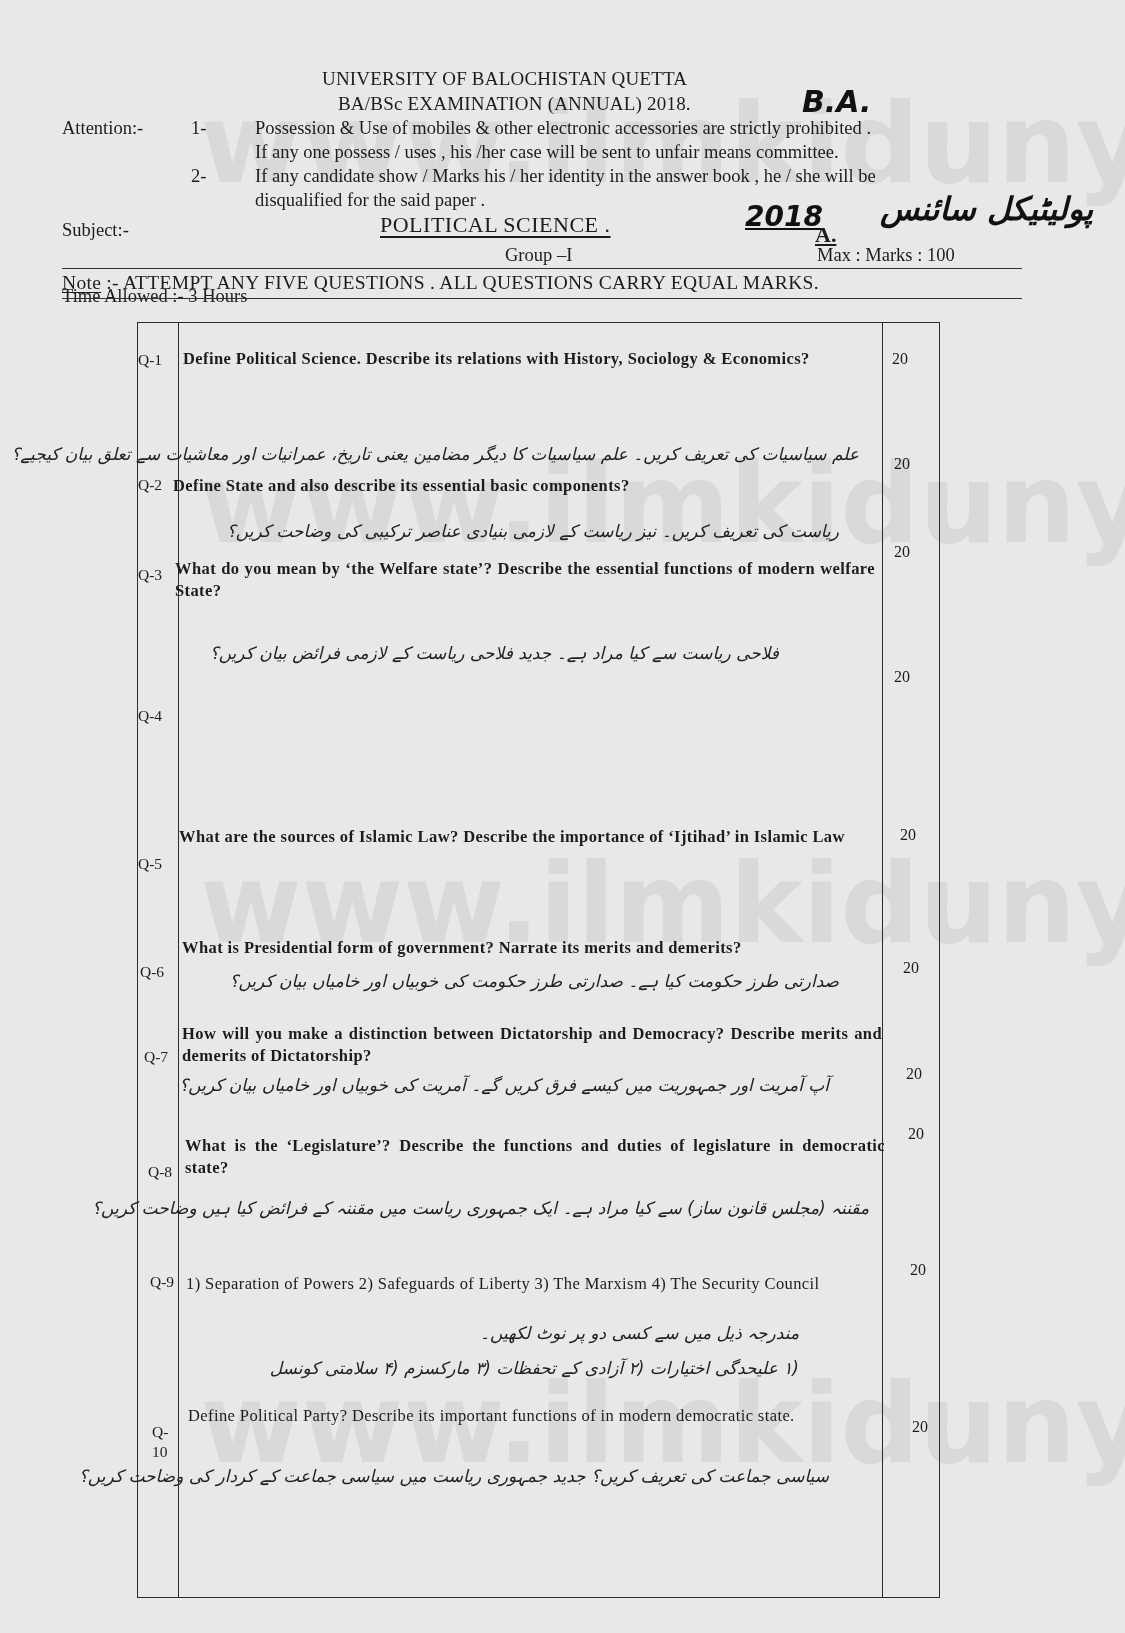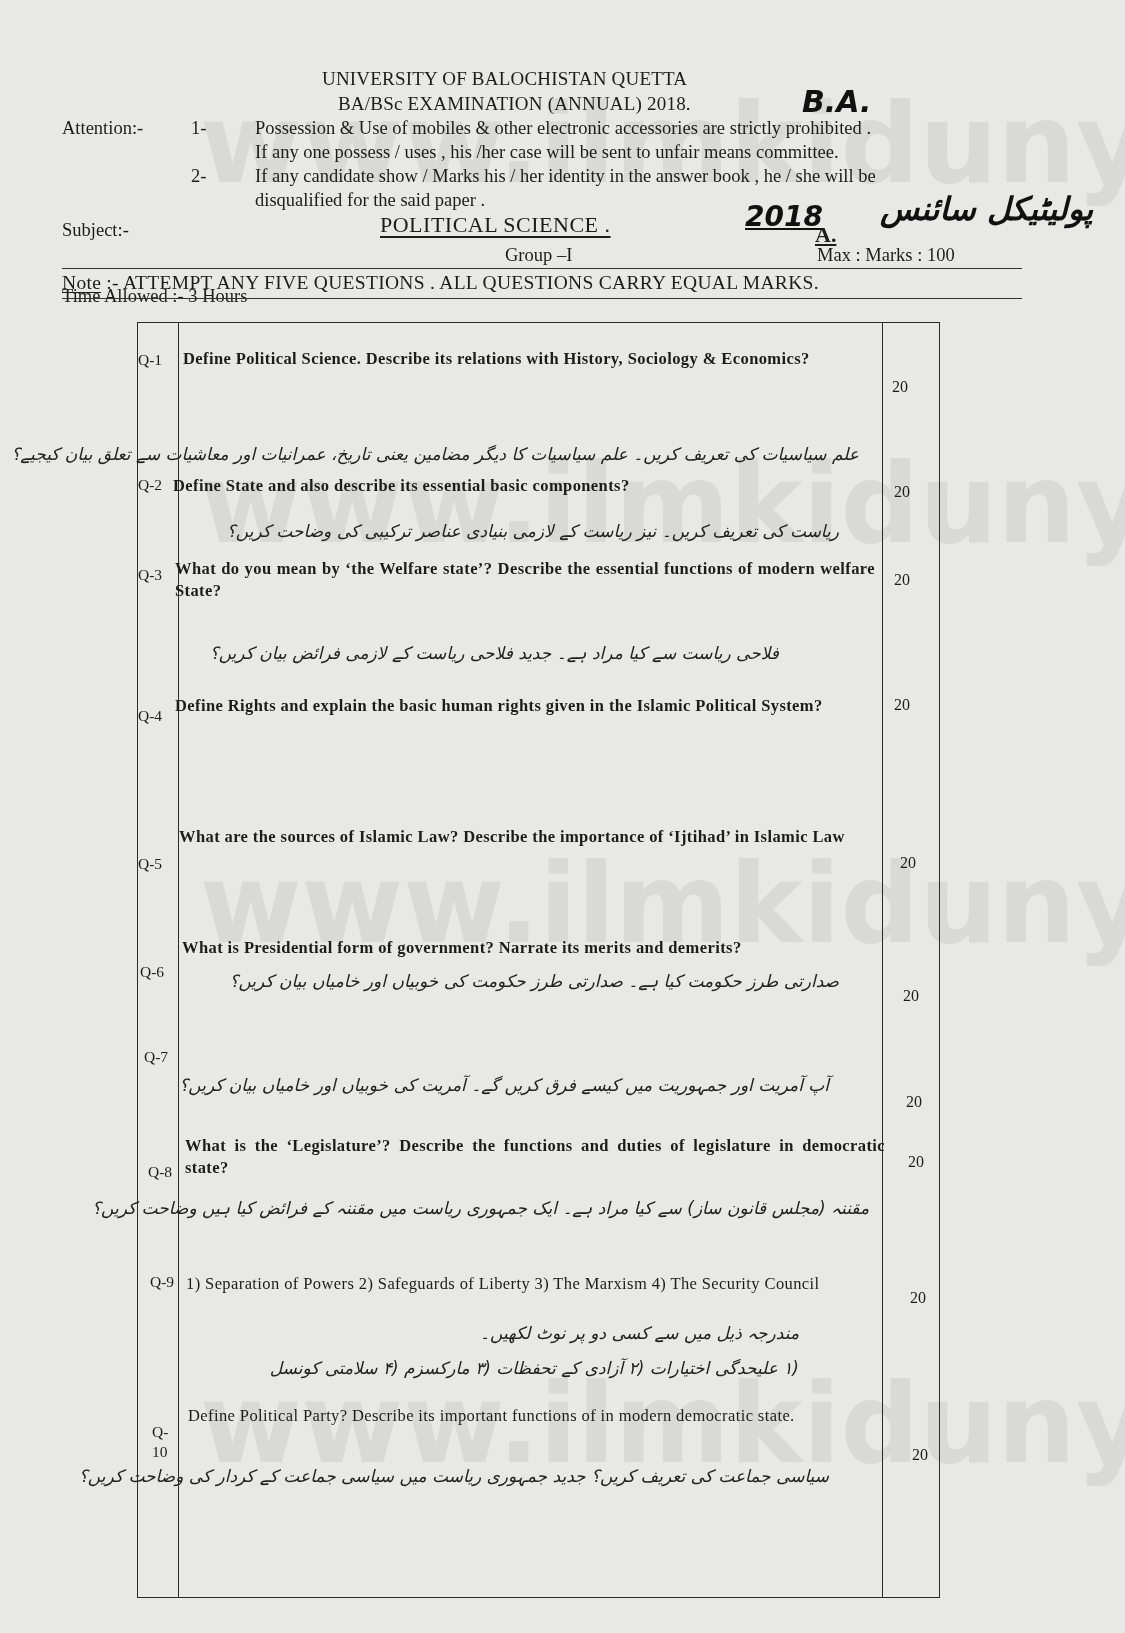--- a/index.html
+++ b/index.html
@@ -22,21 +22,21 @@
 
     
     .tbl { position: absolute; left: 137px; top: 322px; width: 803px; height: 1276px;
            border: 1.5px solid #2b2b2b; box-sizing: border-box; }
     .vline { position: absolute; top: 0; bottom: 0; width: 0; border-left: 1.5px solid #2b2b2b; }
     .qnum { position: absolute; font-size: 15.5px; font-family: "Liberation Serif", serif; text-align: center; }
     .qtext { position: absolute; font-size: 16.5px; font-weight: bold; line-height: 22px;
              font-family: "Liberation Serif", serif; letter-spacing: 0.4px; text-align: justify; }
     .urdu { position: absolute; direction: rtl; text-align: right; font-family: "DejaVu Sans", sans-serif;
             font-size: 17px; font-style: italic; color: #222; white-space: nowrap; }
-    .marks { position: absolute; font-size: 16px; font-family: "Liberation Serif", serif; margin-top: 28px; }
+    .marks { position: absolute; font-size: 16px; font-family: "Liberation Serif", serif; }
     .wm { position: absolute; color: rgba(150,150,150,0.18); font-family: "DejaVu Sans", sans-serif;
           font-weight: bold; font-size: 120px; white-space: nowrap; pointer-events: none; }
   </style>
 </head>
 <body>
 
 <div class="page">
 
   <div class="wm" style="left:200px;top:80px;font-size:110px;">www.ilmkidunya.com</div>
   <div class="wm" style="left:200px;top:440px;font-size:110px;">www.ilmkidunya.com</div>
@@ -84,33 +84,33 @@
     <div class="qtext" style="left:35px;top:152px;width:700px;">Define State and also describe its essential basic components?</div>
     <div class="urdu" style="right:100px;top:198px;">ریاست کی تعریف کریں۔ نیز ریاست کے لازمی بنیادی عناصر ترکیبی کی وضاحت کریں؟</div>
     <div class="marks" style="left:756px;top:132px;">20</div>
 
     <div class="qnum" style="left:0;top:243px;">Q-3</div>
     <div class="qtext" style="left:37px;top:235px;width:700px;">What do you mean by ‘the Welfare state’? Describe the essential functions of modern welfare State?</div>
     <div class="urdu" style="right:160px;top:320px;">فلاحی ریاست سے کیا مراد ہے۔ جدید فلاحی ریاست کے لازمی فرائض بیان کریں؟</div>
     <div class="marks" style="left:756px;top:220px;">20</div>
 
     <div class="qnum" style="left:0;top:384px;">Q-4</div>
-    <div class="qtext" style="left:37px;top:372px;width:700px;">Define Rights and explain the basic human rights given in the Islamic Political System?</div>
     <div class="marks" style="left:756px;top:345px;">20</div>
 
     <div class="qnum" style="left:0;top:532px;">Q-5</div>
     <div class="qtext" style="left:41px;top:503px;width:700px;">What are the sources of Islamic Law? Describe the importance of  ‘Ijtihad’ in Islamic Law</div>
     <div class="marks" style="left:762px;top:503px;">20</div>
 
     <div class="qnum" style="left:2px;top:640px;">Q-6</div>
     <div class="qtext" style="left:44px;top:614px;width:700px;">What is Presidential form of government? Narrate its merits and demerits?</div>
     <div class="urdu" style="right:100px;top:648px;">صدارتی طرز حکومت کیا ہے۔ صدارتی طرز حکومت کی خوبیاں اور خامیاں بیان کریں؟</div>
     <div class="marks" style="left:765px;top:636px;">20</div>
 
     <div class="qnum" style="left:6px;top:725px;">Q-7</div>
+    <div class="qtext" style="left:44px;top:700px;width:700px;">How will you make a distinction between Dictatorship and Democracy? Describe merits and demerits of Dictatorship?</div>
     <div class="urdu" style="right:110px;top:752px;">آپ آمریت اور جمہوریت میں کیسے فرق کریں گے۔ آمریت کی خوبیاں اور خامیاں بیان کریں؟</div>
     <div class="marks" style="left:768px;top:742px;">20</div>
 
     <div class="qnum" style="left:10px;top:840px;">Q-8</div>
     <div class="qtext" style="left:47px;top:812px;width:700px;">What is the ‘Legislature’? Describe the functions and duties of legislature in democratic state?</div>
     <div class="urdu" style="right:70px;top:875px;">مقننہ (مجلس قانون ساز) سے کیا مراد ہے۔ ایک جمہوری ریاست میں مقننہ کے فرائض کیا ہیں وضاحت کریں؟</div>
     <div class="marks" style="left:770px;top:802px;">20</div>
 
     <div class="qnum" style="left:12px;top:950px;">Q-9</div>
     <div class="qtext" style="left:48px;top:950px;width:700px;font-weight:normal;">1)  Separation of Powers 2) Safeguards of Liberty 3) The Marxism 4) The Security Council</div>

